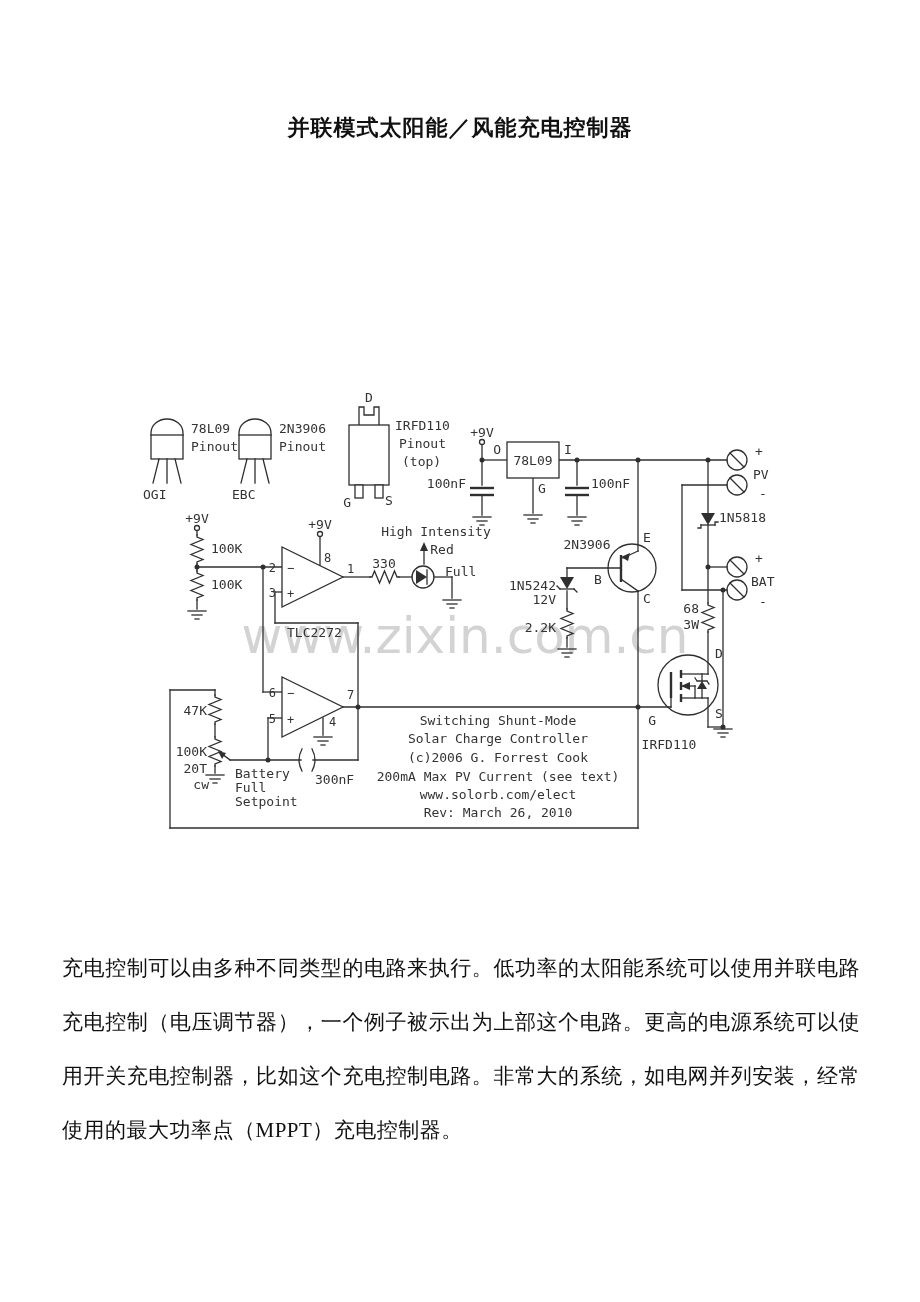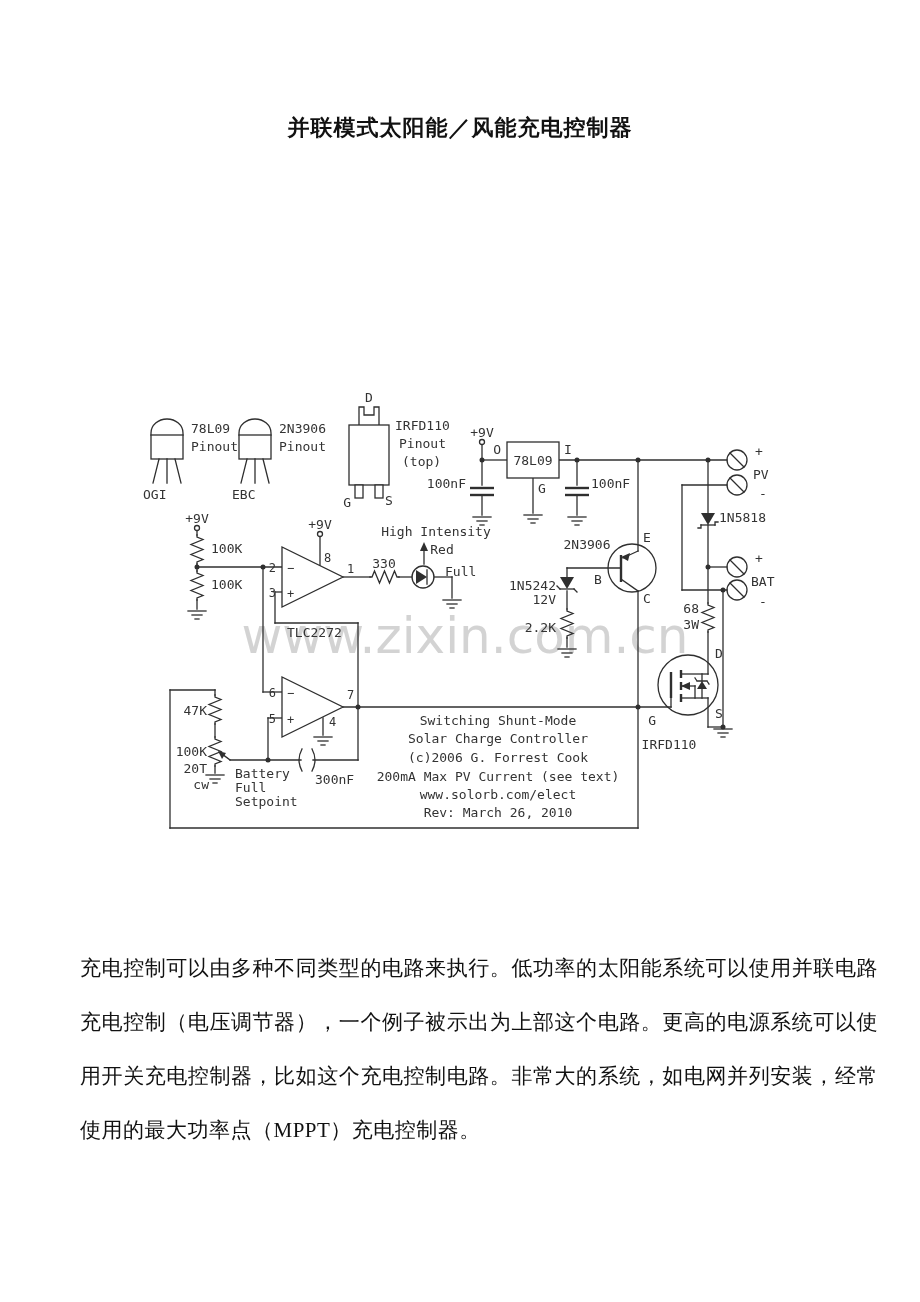--- a/index.html
+++ b/index.html
@@ -3,21 +3,21 @@
 <meta charset="utf-8">
 <style>
   html,body{margin:0;padding:0;background:#ffffff;}
   .page{position:relative;width:901px;height:1302px;background:#ffffff;overflow:hidden;
         font-family:"Liberation Serif","DejaVu Serif",serif;color:#111;}
   .doc-title{position:absolute;top:112px;left:0;width:920px;text-align:center;
              font-size:22px;font-weight:bold;line-height:32px;letter-spacing:1px;}
   .para{position:absolute;left:62px;width:798px;font-size:21px;line-height:54px;
         text-align:justify;text-justify:inter-ideograph;letter-spacing:0.5px;}
   .para1{top:254px;}
-  .para2{top:941px;margin-left:18px;}
+  .para2{top:941px;}
   .schematic{position:absolute;left:135px;top:385px;width:640px;height:460px;}
   svg{display:block;}
   .w{stroke:#2f2f2f;stroke-width:1.3;fill:none;stroke-linecap:square;}
   .w2{stroke:#2f2f2f;stroke-width:2.4;fill:none;stroke-linecap:butt;}
   .fillb{fill:#2f2f2f;stroke:none;}
   .box{fill:#ffffff;stroke:#2f2f2f;stroke-width:1.3;}
   .st{font-family:"DejaVu Sans Mono","Liberation Mono",monospace;font-size:13px;fill:#333;}
   .stsm{font-size:12px;}
   .wm{font-family:"DejaVu Sans","Liberation Sans",sans-serif;font-size:50px;fill:#c9c9c9;opacity:0.8;}
 </style>

